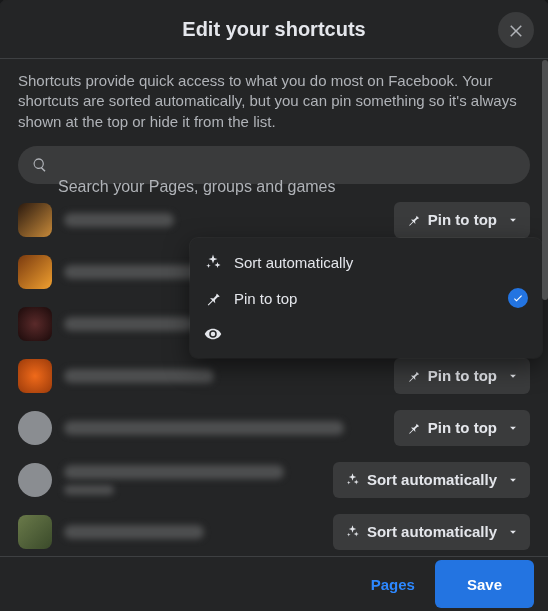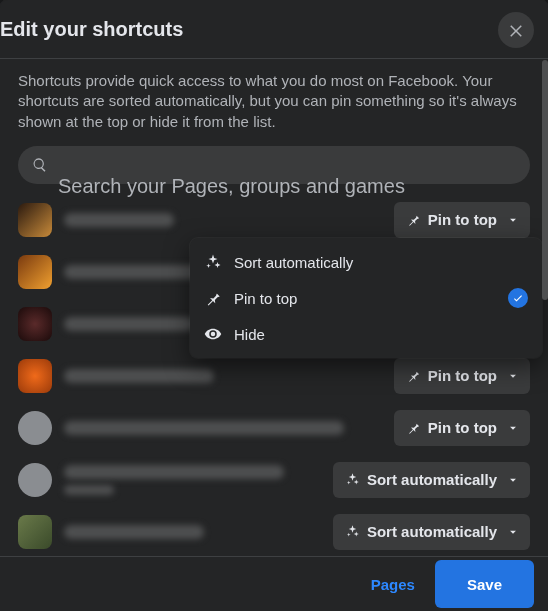--- a/index.html
+++ b/index.html
@@ -1,24 +1,24 @@
 <!DOCTYPE html>
 <html><head>
 <meta charset="utf-8">
 <style>
   html,body{margin:0;padding:0;width:548px;height:611px;background:#18191a;font-family:Helvetica,Arial,sans-serif;color:#e4e6eb;overflow:hidden;}
   .modal{position:relative;width:548px;height:611px;border-radius:8px;background:#242526;box-shadow:0 0 0 1px rgba(255,255,255,.05);}
-  .header{position:relative;height:58px;border-bottom:1px solid #3e4042;display:flex;align-items:center;}
+  .header{position:relative;height:58px;border-bottom:1px solid #3e4042;display:flex;align-items:center;justify-content:center;}
   .header-title{font-size:20px;font-weight:700;color:#e4e6eb;}
   .close-btn{position:absolute;right:14px;top:12px;width:36px;height:36px;border-radius:50%;background:#3a3b3c;display:flex;align-items:center;justify-content:center;cursor:pointer;}
   .close-btn svg{width:18px;height:18px;fill:#b0b3b8;}
   .subtext{padding:12px 18px 14px 18px;font-size:15px;line-height:1.35;color:#b0b3b8;}
   .search{margin:0 18px 10px 18px;height:38px;border-radius:20px;background:#3a3b3c;display:flex;align-items:center;padding:0 14px;}
   .search svg{width:16px;height:16px;fill:#b0b3b8;margin-right:8px;flex:0 0 auto;}
-  .search input{flex:1;background:transparent;border:0;outline:0;color:#e4e6eb;font-size:20px;margin-top:44px;}
+  .search input{flex:1;background:transparent;border:0;outline:0;color:#e4e6eb;font-size:16px;margin-top:44px;}
   .search input::placeholder{color:#b0b3b8;}
   .list{position:relative;padding:0 18px;}
   .row{display:flex;align-items:center;height:52px;position:relative;}
   .thumb{width:34px;height:34px;border-radius:8px;flex:0 0 auto;margin-right:12px;}
   .thumb.round{border-radius:50%;}
   .name-area{flex:1;min-width:0;}
   .name-blur{height:14px;border-radius:7px;background:#4e4f50;filter:blur(3px);}
   .name-sub{height:10px;border-radius:5px;background:#4e4f50;filter:blur(3px);margin-top:6px;}
   .action-btn{flex:0 0 auto;height:36px;border-radius:6px;background:#3a3b3c;display:flex;align-items:center;padding:0 10px 0 12px;font-size:15px;font-weight:600;color:#e4e6eb;cursor:pointer;gap:7px;}
   .action-btn svg.icon{width:15px;height:15px;fill:#e4e6eb;}
@@ -162,21 +162,20 @@
       <span class="check">
         <svg viewBox="0 0 24 24">
             <path d="M9 16.2l-3.5-3.5L4 14.2 9 19.2 20 8.2l-1.5-1.5z"></path>
           </svg>
       </span>
     </div>
     <div class="menu-item">
       <svg class="mi" viewBox="0 0 24 24">
           <path d="M12 5c5 0 9.3 3.1 11 7-1.7 3.9-6 7-11 7S2.7 15.9 1 12c1.7-3.9 6-7 11-7zm0 2a5 5 0 100 10 5 5 0 000-10zm0 2a3 3 0 110 6 3 3 0 010-6z"></path>
         </svg>
-      <span class="label">Hide</span>
     </div>
   </div>
 
   <div class="footer">
     <div class="btn-cancel">Pages</div>
     <div class="btn-save">Save</div>
   </div>
 
   <div class="scroll-ind"></div>
 </div>

